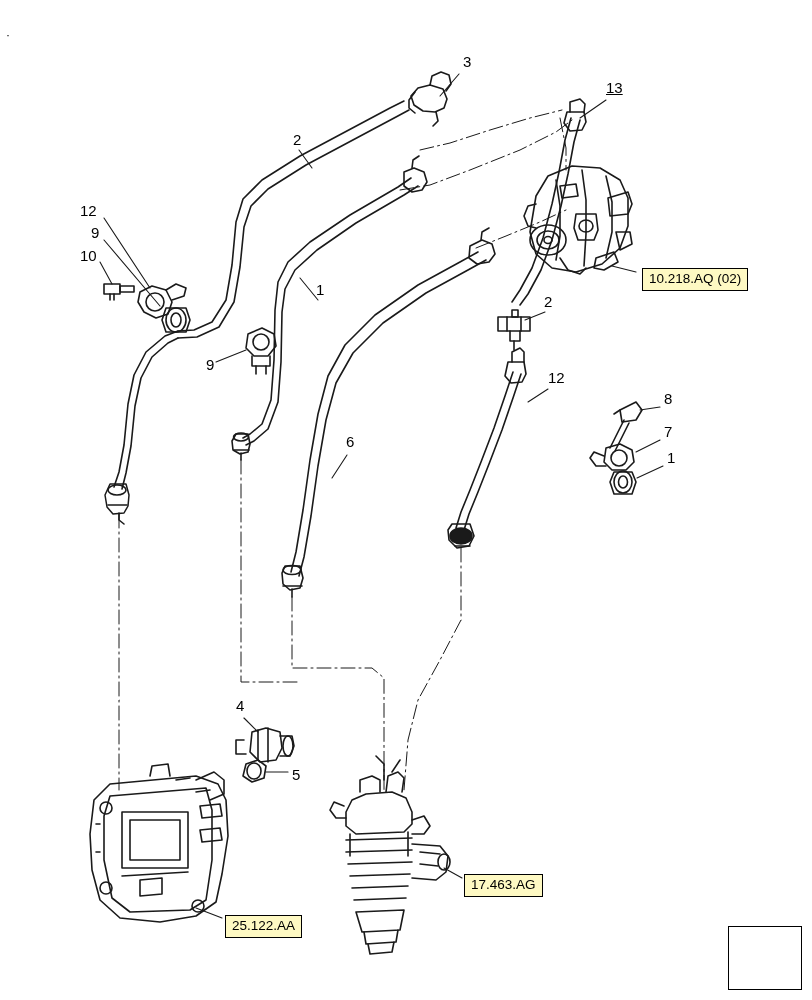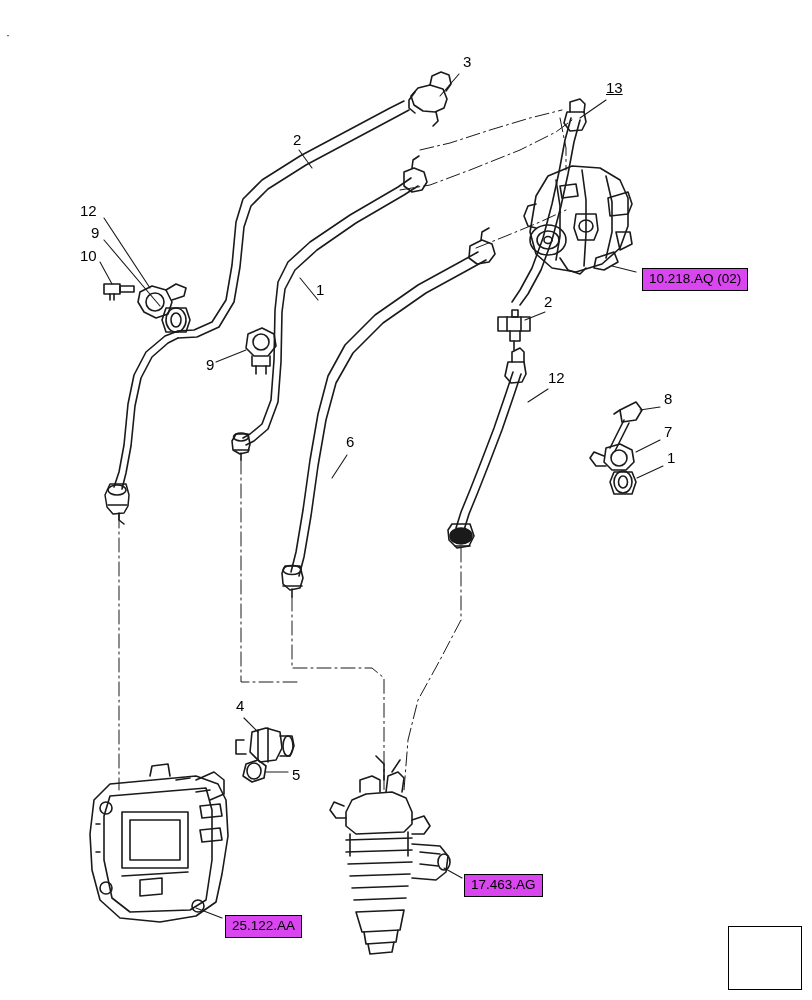--- a/index.html
+++ b/index.html
@@ -30,21 +30,21 @@
     position: absolute;
     font-size: 15px;
     color: #000;
     font-family: "Liberation Sans", sans-serif;
     white-space: nowrap;
     line-height: 1;
   }
   .ref-box {
     position: absolute;
     border: 1.3px solid #000;
-    background: #d946ef;
+    background: #fef9c3;
     font-size: 13.5px;
     color: #000;
     font-family: "Liberation Sans", sans-serif;
     padding: 3px 6px 4px 6px;
     white-space: nowrap;
     line-height: 1;
   }
   .corner-mark {
     position: absolute;
     font-size: 12px;

